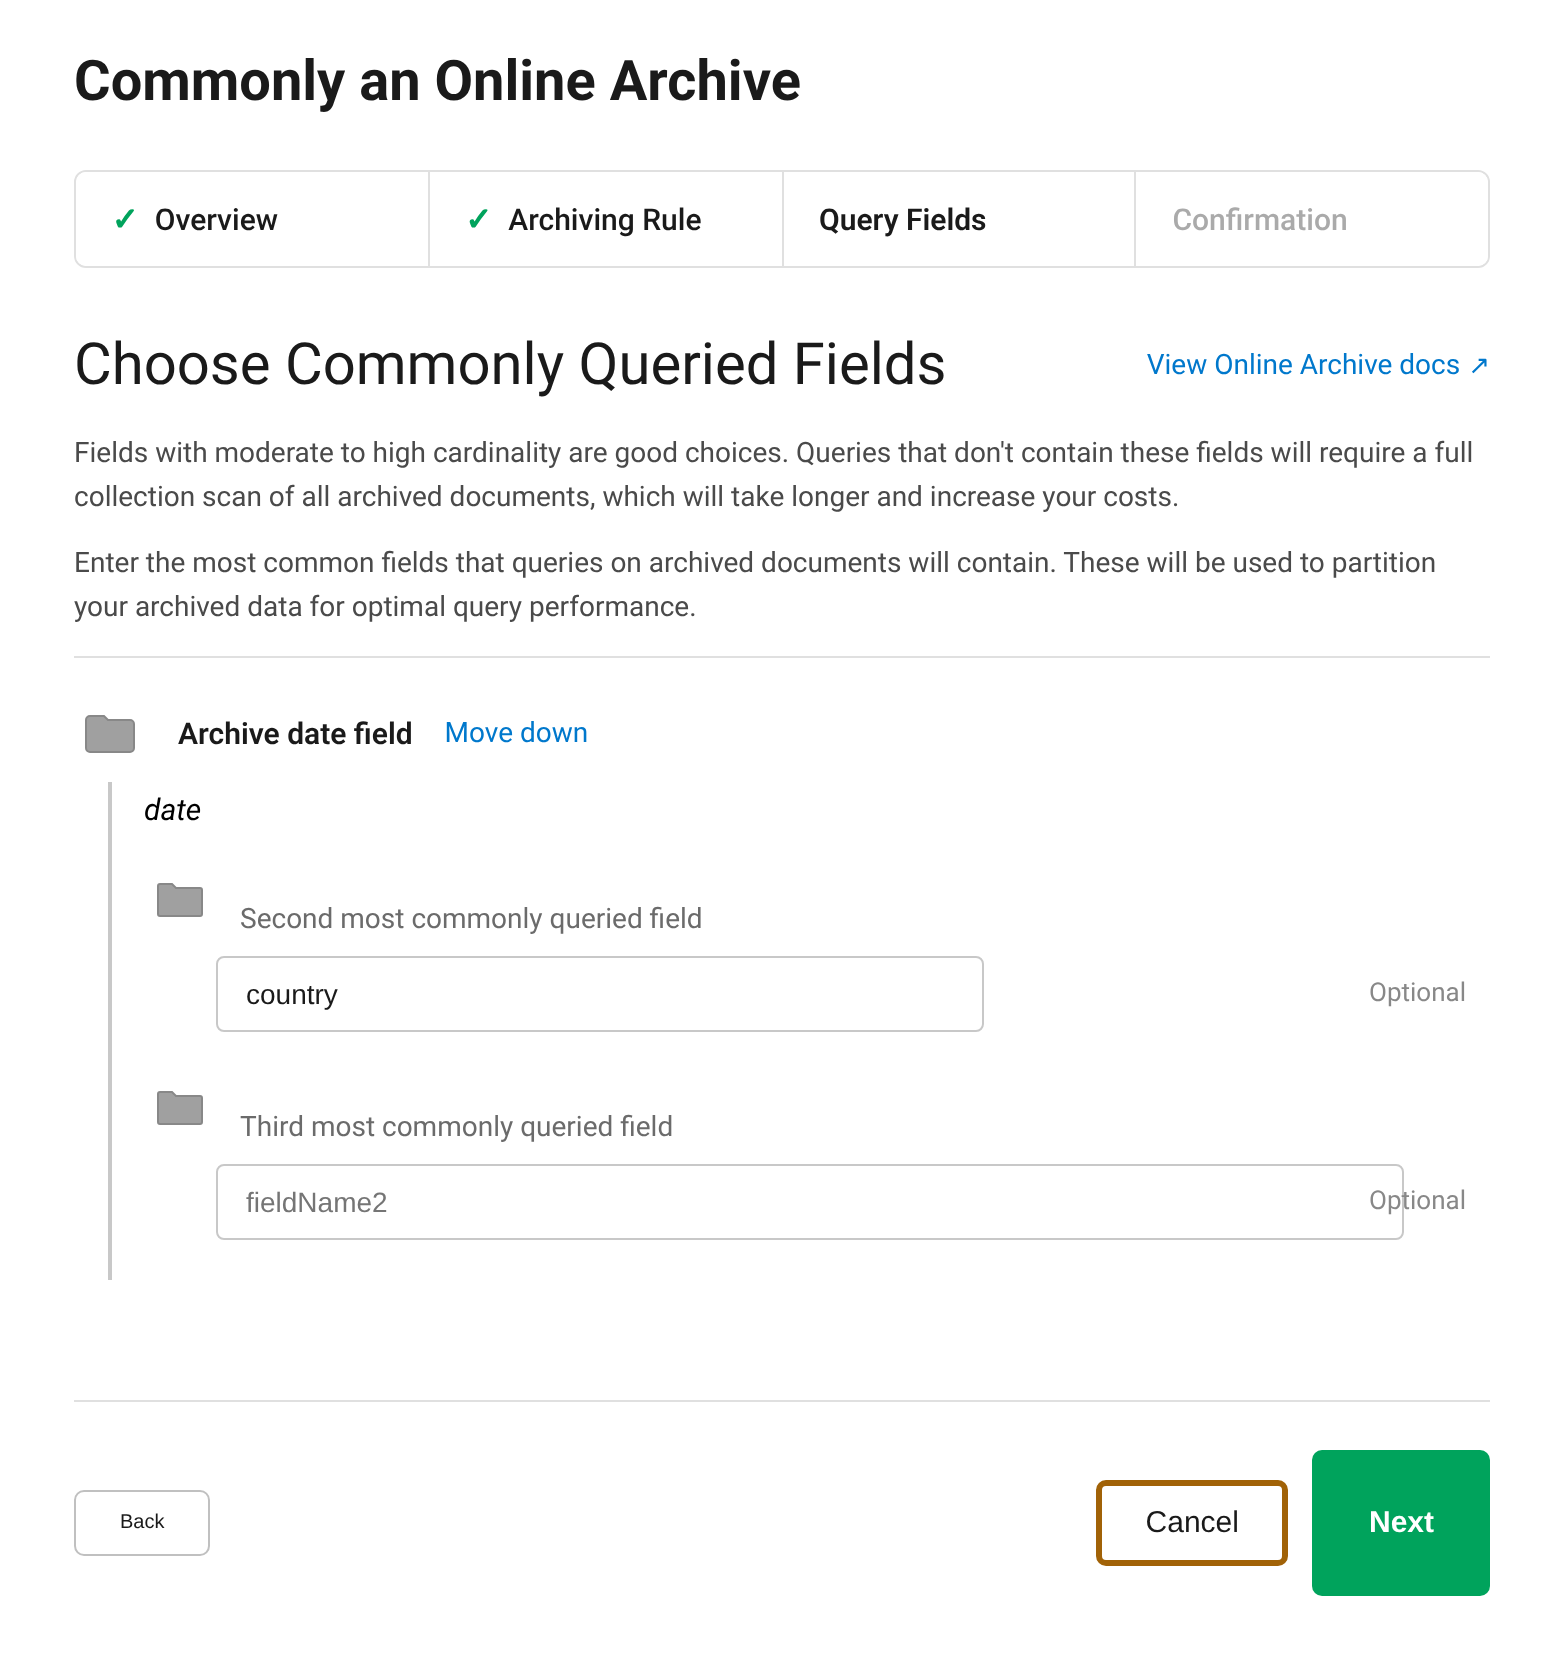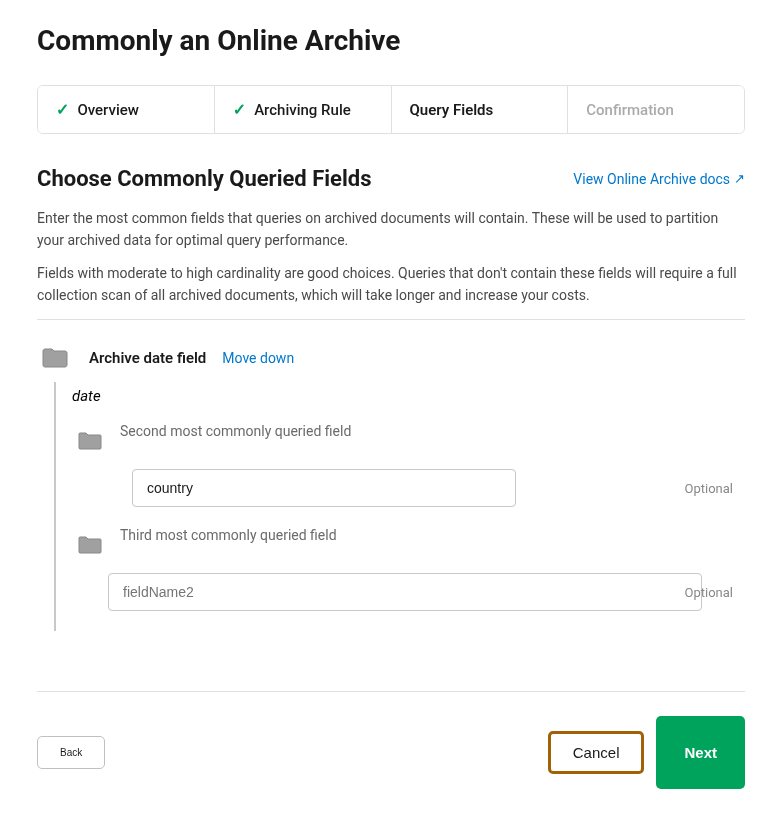--- a/index.html
+++ b/index.html
@@ -72,22 +72,22 @@
 
     
     .section-header {
       display: flex;
       align-items: center;
       justify-content: space-between;
       margin-bottom: 16px;
     }
 
     .section-title {
-      font-size: 22px;
-      font-weight: 700;
+      font-size: 29px;
+      font-weight: 400;
       color: #1a1a1a;
     }
 
     .docs-link {
       color: #0078cc;
       text-decoration: none;
       font-size: 14px;
       display: flex;
       align-items: center;
       gap: 4px;
@@ -160,21 +160,21 @@
       text-align: center;
     }
 
     .queried-field-group {
       margin-bottom: 20px;
       padding-left: 0;
     }
 
     .queried-field-row {
       display: flex;
-      align-items: flex-start;
+      align-items: flex-end;
       gap: 12px;
       margin-bottom: 10px;
     }
 
     .folder-icon-small svg {
       width: 24px;
       height: 20px;
     }
 
     .field-label-secondary {
@@ -204,21 +204,20 @@
       pointer-events: none;
     }
 
     .input-container {
       position: relative;
     }
 
     
     .second-field-input {
       width: 384px;
-      margin-left: 24px;
     }
 
     
     .third-field-input {
       width: 594px;
     }
 
     
     .footer {
       display: flex;
@@ -292,22 +291,22 @@
 
 <div class="section-header">
   <h2 class="section-title">Choose Commonly Queried Fields</h2>
   <a class="docs-link" href="#">
     <span>View Online Archive docs</span>
     <span class="external-icon">↗</span>
   </a>
 </div>
 
 <div class="description">
+  <p style="margin-top:10px;">Fields with moderate to high cardinality are good choices. Queries that don't contain these fields will require a full collection scan of all archived documents, which will take longer and increase your costs.</p>
   <p>Enter the most common fields that queries on archived documents will contain. These will be used to partition your archived data for optimal query performance.</p>
-  <p style="margin-top:10px;">Fields with moderate to high cardinality are good choices. Queries that don't contain these fields will require a full collection scan of all archived documents, which will take longer and increase your costs.</p>
 </div>
 
 <div class="fields-area">
 
   <div class="archive-date-row">
     <div class="folder-icon">
       <svg viewBox="0 0 28 24" fill="none" xmlns="http://www.w3.org/2000/svg">
         <path d="M2 5C2 3.9 2.9 3 4 3H11L13 5H24C25.1 5 26 5.9 26 7V19C26 20.1 25.1 21 24 21H4C2.9 21 2 20.1 2 19V5Z" fill="#a0a0a0" stroke="#888" stroke-width="1"></path>
       </svg>
     </div>

